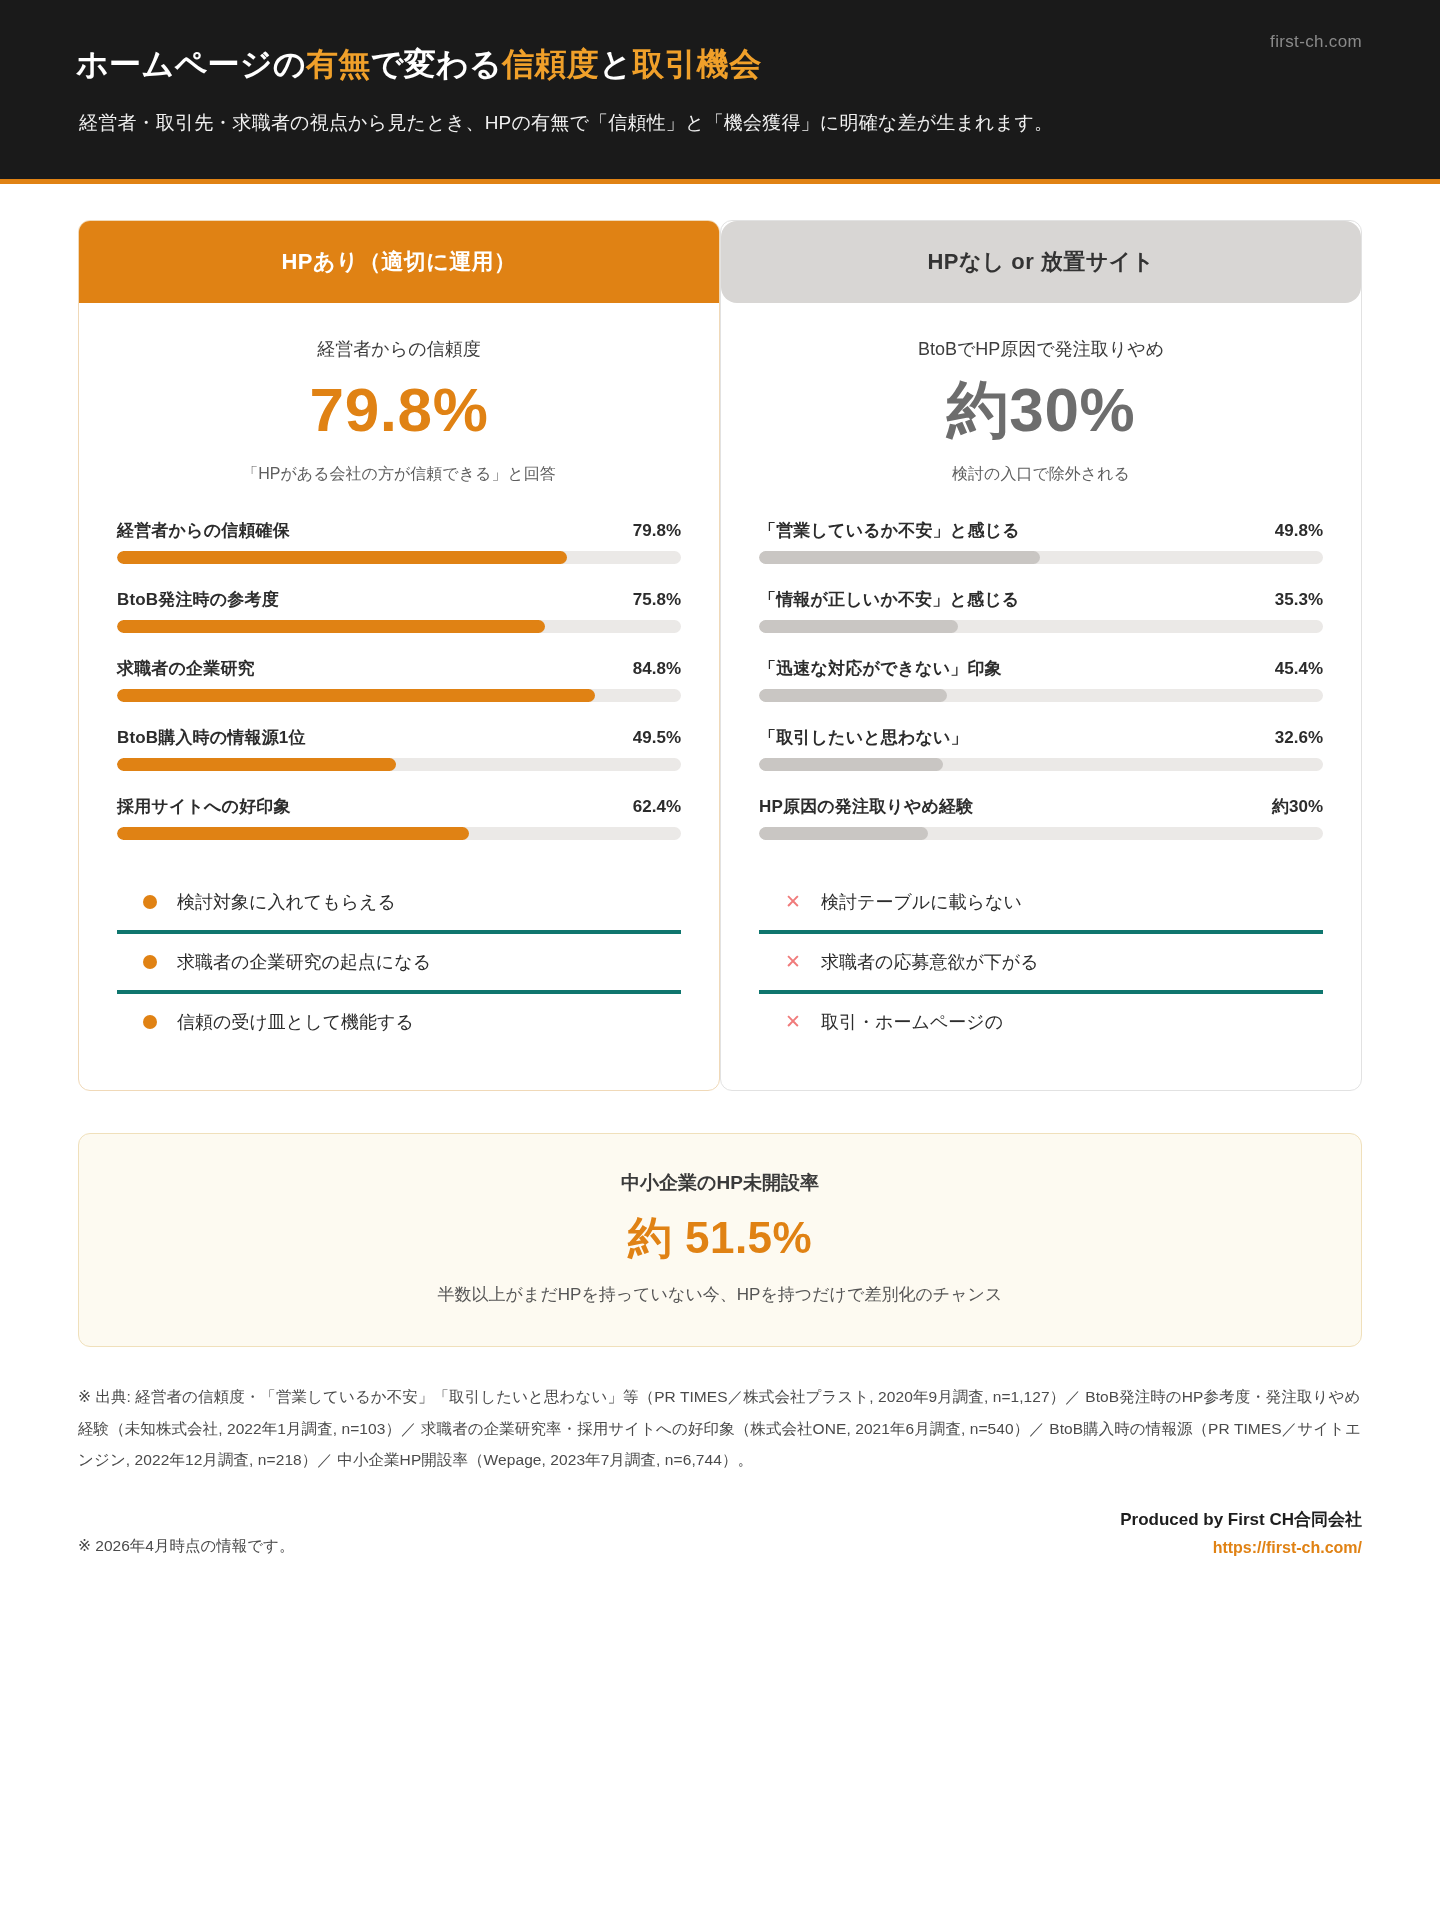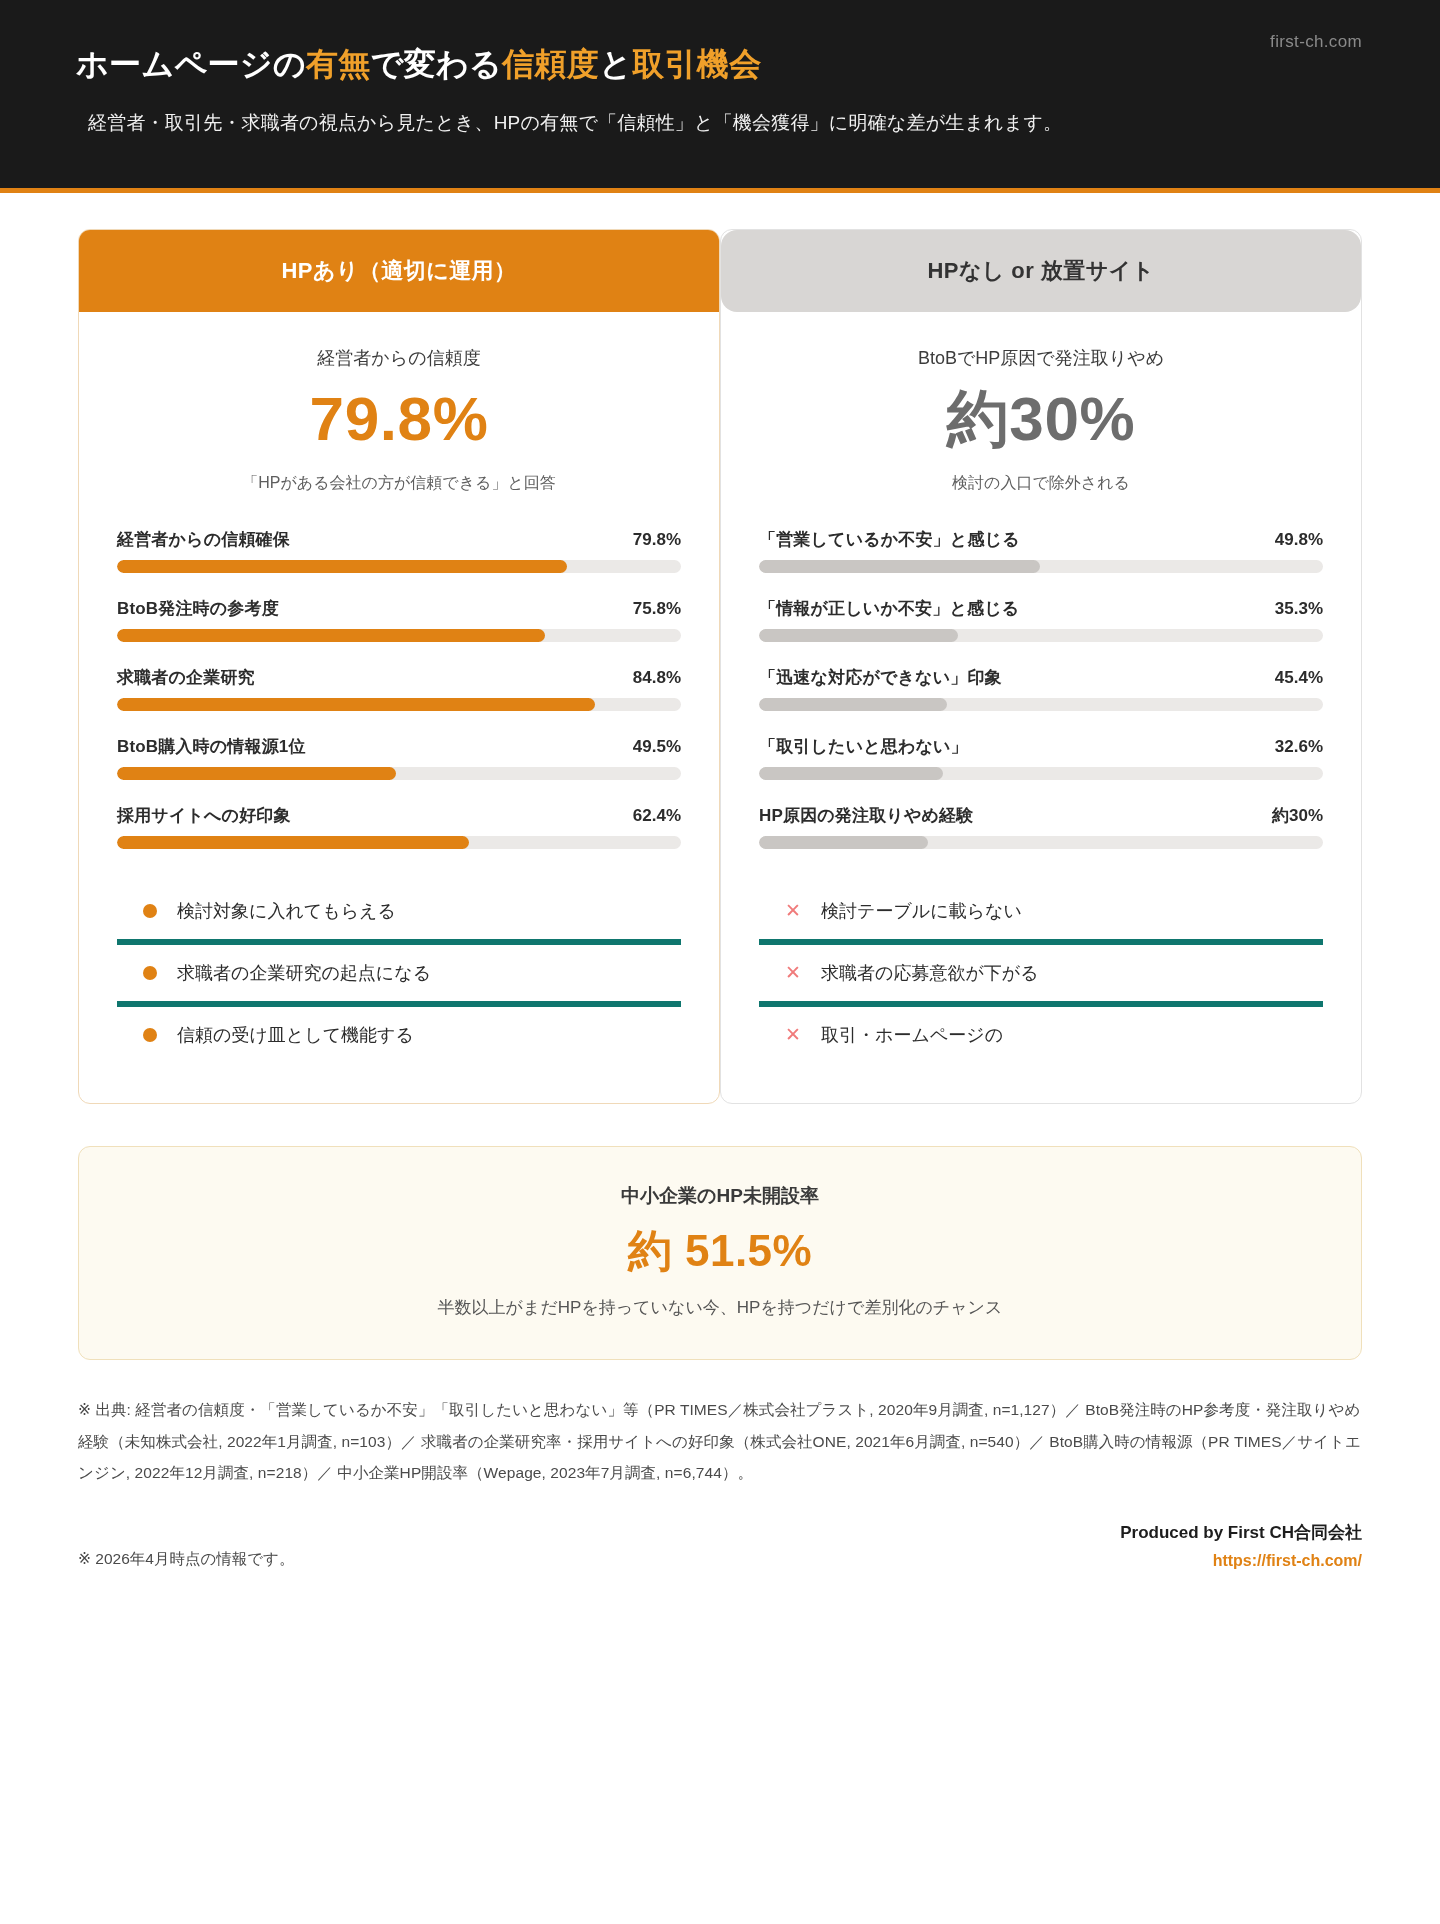--- a/index.html
+++ b/index.html
@@ -36,21 +36,21 @@
     margin: 0 0 24px 0;
     line-height: 1.3;
   }
   .title .hl {
     color: #f0a02a;
   }
   .subtitle {
     font-size: 19px;
     color: #f1f1f1;
     font-weight: normal;
-    margin: 12px;
+    margin: 3px;
     letter-spacing: .01em;
   }
 
   
   .content {
     padding: 36px 78px 0 78px;
   }
   .columns {
     display: flex;
     align-items: flex-start;
@@ -144,21 +144,21 @@
   .card.pos .bar-fill { background: #e08214; }
   .card.neg .bar-fill { background: #c9c6c3; }
 
   
   .points { margin-top: 34px; }
   .point {
     display: flex;
     align-items: center;
     gap: 20px;
     padding: 16px 4px 16px 26px;
-    border-bottom: 6px solid #0f766e;
+    border-bottom: 4px solid #0f766e;
     font-size: 18px;
     color: #2c2c2c;
   }
   .point:last-child { border-bottom: none; }
   .dot {
     width: 14px;
     height: 14px;
     border-radius: 50%;
     background: #e08214;
     flex: 0 0 auto;

